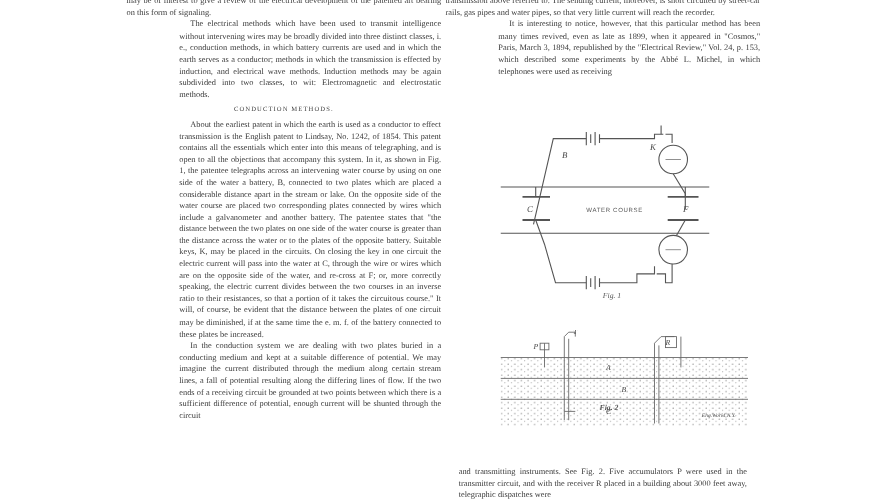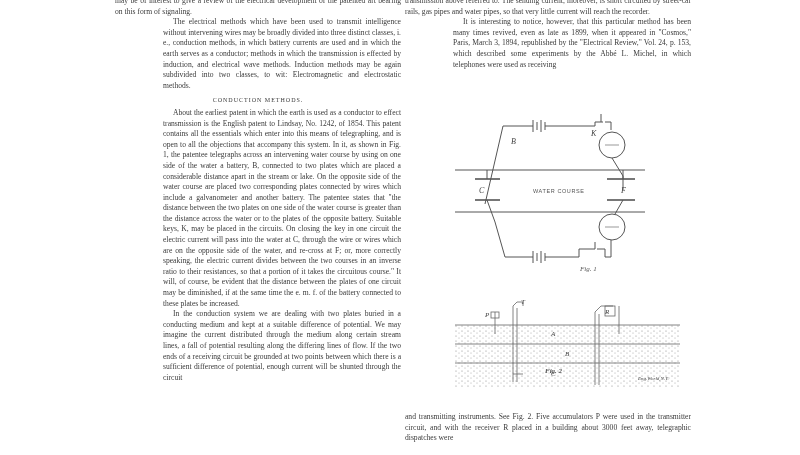--- a/index.html
+++ b/index.html
@@ -9,26 +9,26 @@
          text-align:justify; filter:blur(0.35px); }
   .col-left { left:115px; width:286px; }
   .col-right { left:405px; width:286px; }
   .col p { margin:0; }
   .col p.indent { text-indent:10px;margin-left:48px; }
   .heading { text-align:center; font-size:6px; letter-spacing:1px; margin:4px 0 2px 0; }
   .fig { position:absolute; filter:blur(0.4px); }
   .fig1 { left:455px; top:112px; width:190px; height:190px; }
   .fig2 { left:455px; top:300px; width:225px; height:95px; }
   .caption { position:absolute; font-size:7px; font-style:italic; color:#555; }
-  .cap1 { left:548px; top:265px;margin-left:32px; }
+  .cap1 { left:548px; top:265px; }
   .cap2 { left:545px; top:367px;font-weight:bold; }
   .credit { position:absolute; left:638px; top:376px; font-size:5px; font-style:italic; color:#444; }
   .lower { position:absolute; left:405px; top:412px; width:286px; font-size:7.6px; line-height:10.6px;
            text-align:justify; filter:blur(0.35px); }
-  .lower p { margin:0; }
+  .lower p { margin:12px; }
 </style>
 </head>
 <body>
 
 <div class="col col-left">
   <p>may be of interest to give a review of the electrical development of the patented art bearing on this form of signaling.</p>
   <p class="indent">The electrical methods which have been used to transmit intelligence without intervening wires may be broadly divided into three distinct classes, i. e., conduction methods, in which battery currents are used and in which the earth serves as a conductor; methods in which the transmission is effected by induction, and electrical wave methods. Induction methods may be again subdivided into two classes, to wit: Electromagnetic and electrostatic methods.</p>
   <div class="heading">CONDUCTION METHODS.</div>
   <p class="indent">About the earliest patent in which the earth is used as a conductor to effect transmission is the English patent to Lindsay, No. 1242, of 1854. This patent contains all the essentials which enter into this means of telegraphing, and is open to all the objections that accompany this system. In it, as shown in Fig. 1, the patentee telegraphs across an intervening water course by using on one side of the water a battery, B, connected to two plates which are placed a considerable distance apart in the stream or lake. On the opposite side of the water course are placed two corresponding plates connected by wires which include a galvanometer and another battery. The patentee states that "the distance between the two plates on one side of the water course is greater than the distance across the water or to the plates of the opposite battery. Suitable keys, K, may be placed in the circuits. On closing the key in one circuit the electric current will pass into the water at C, through the wire or wires which are on the opposite side of the water, and re-cross at F; or, more correctly speaking, the electric current divides between the two courses in an inverse ratio to their resistances, so that a portion of it takes the circuitous course." It will, of course, be evident that the distance between the plates of one circuit may be diminished, if at the same time the e. m. f. of the battery connected to these plates be increased.</p>
   <p class="indent">In the conduction system we are dealing with two plates buried in a conducting medium and kept at a suitable difference of potential. We may imagine the current distributed through the medium along certain stream lines, a fall of potential resulting along the differing lines of flow. If the two ends of a receiving circuit be grounded at two points between which there is a sufficient difference of potential, enough current will be shunted through the circuit</p>

